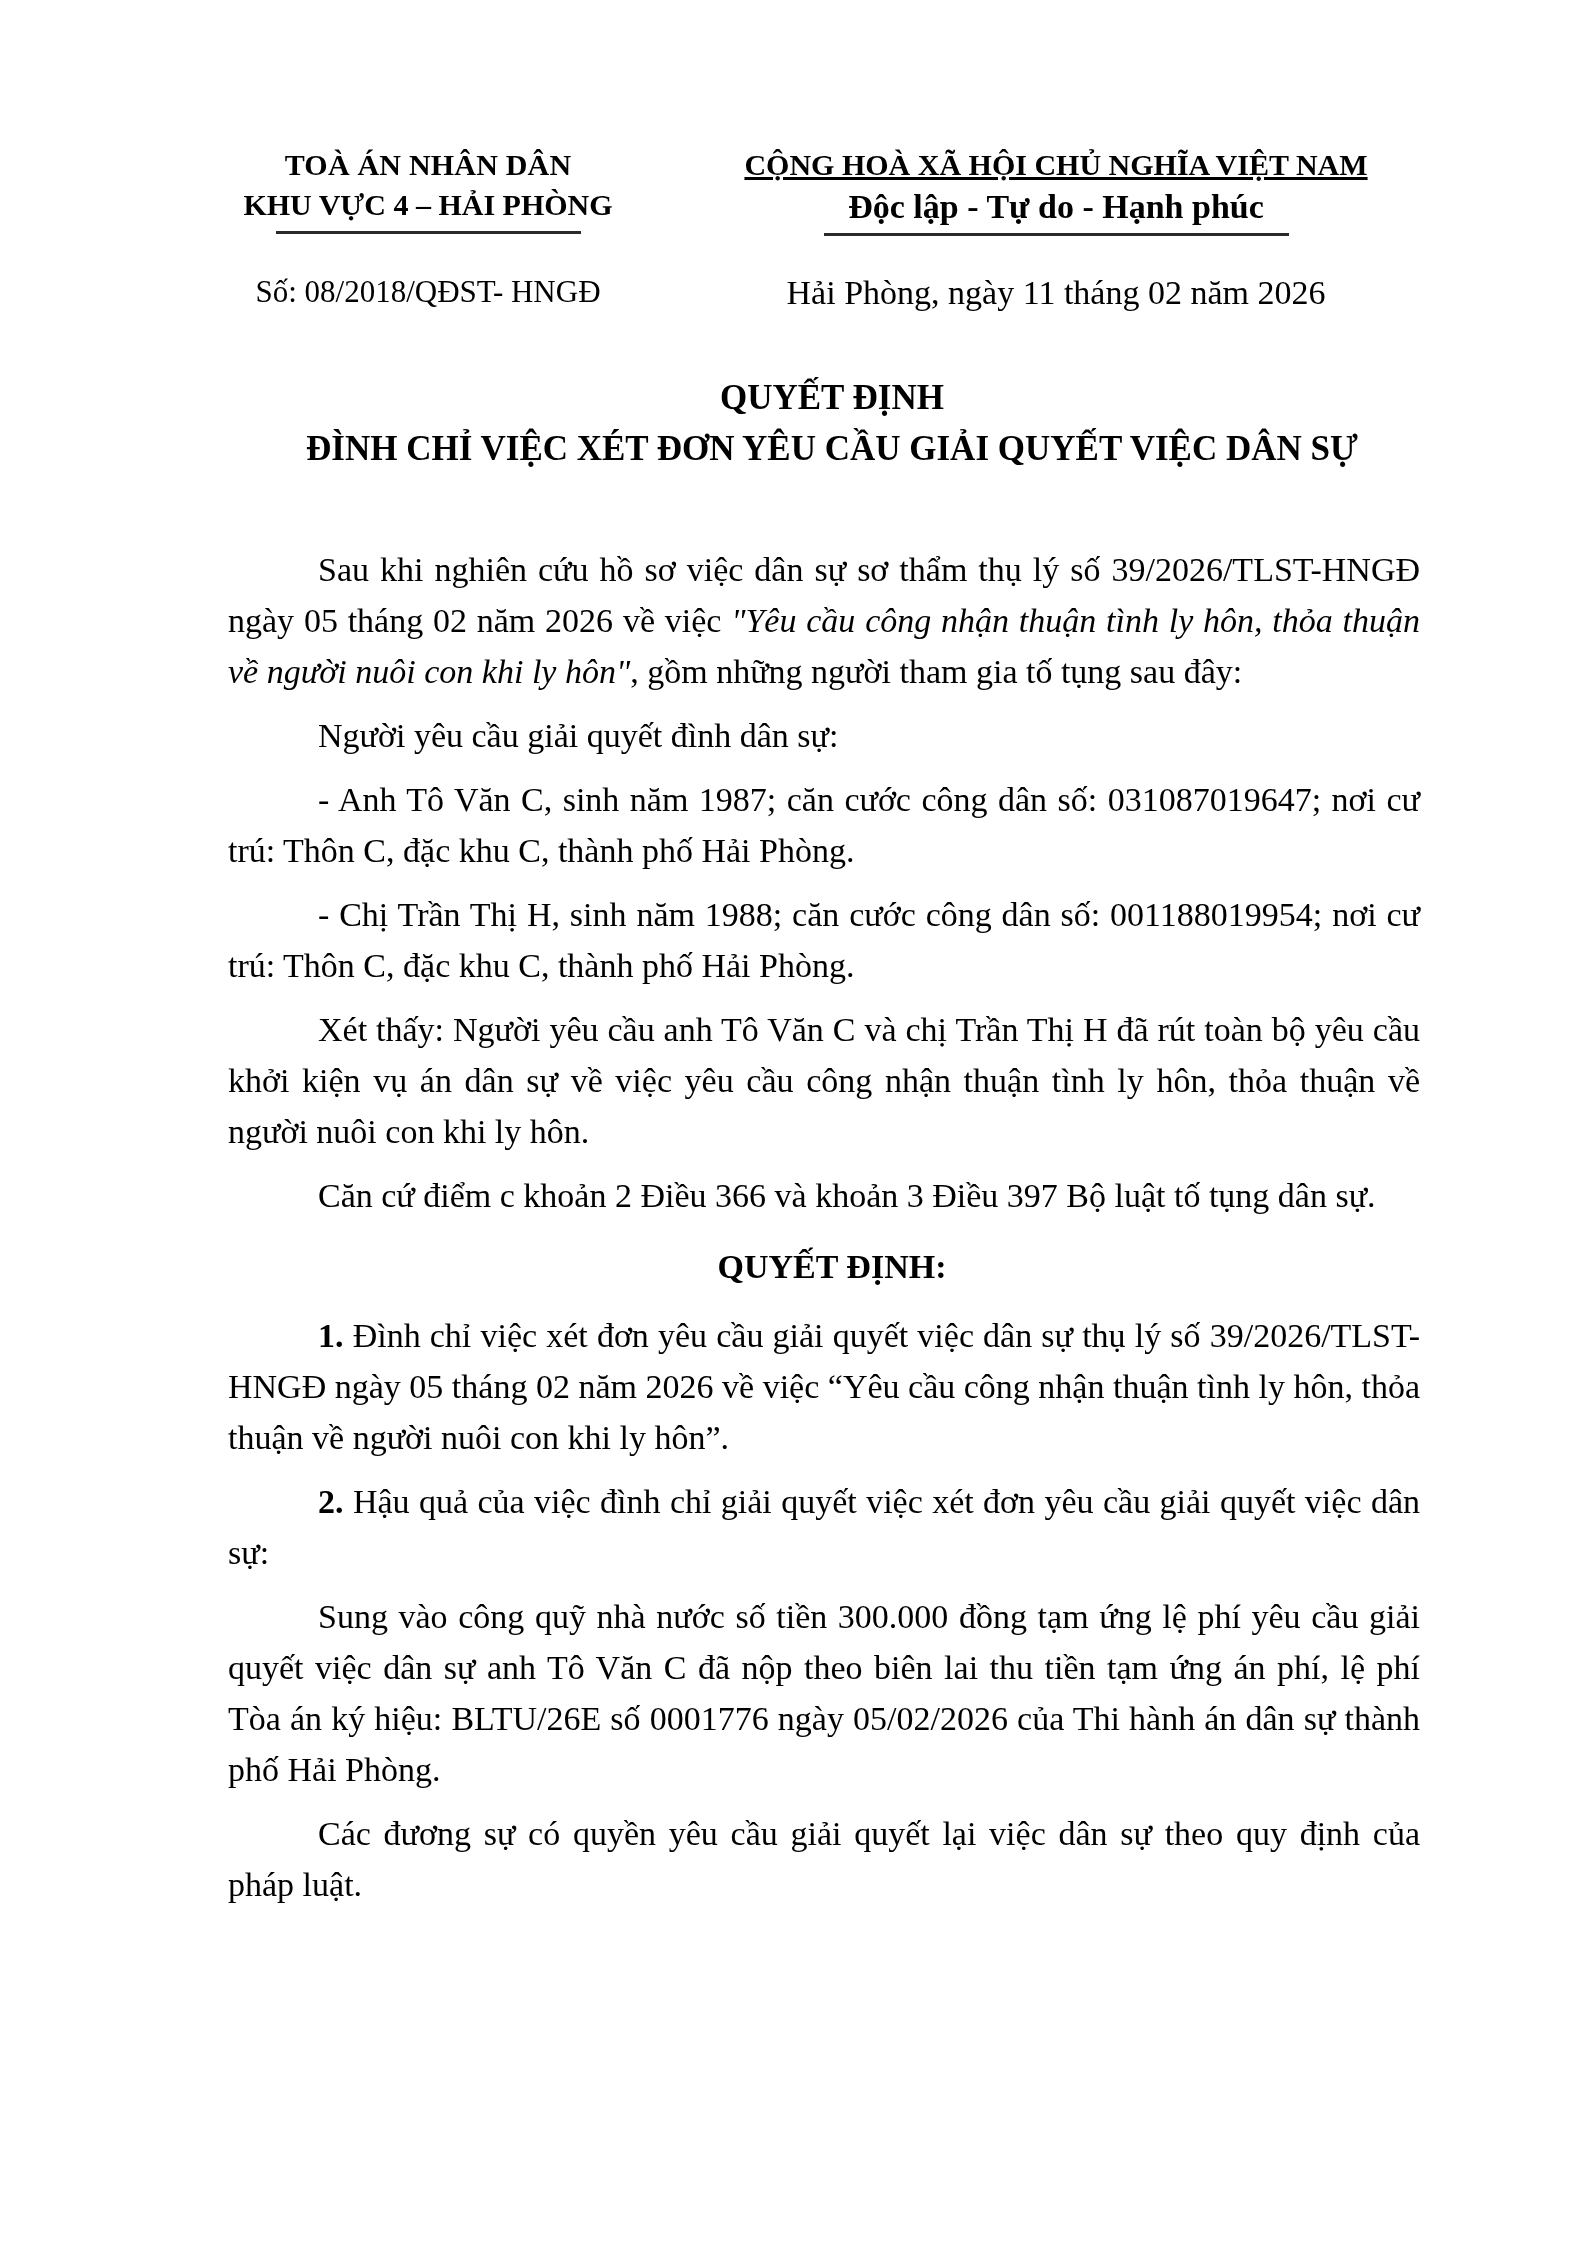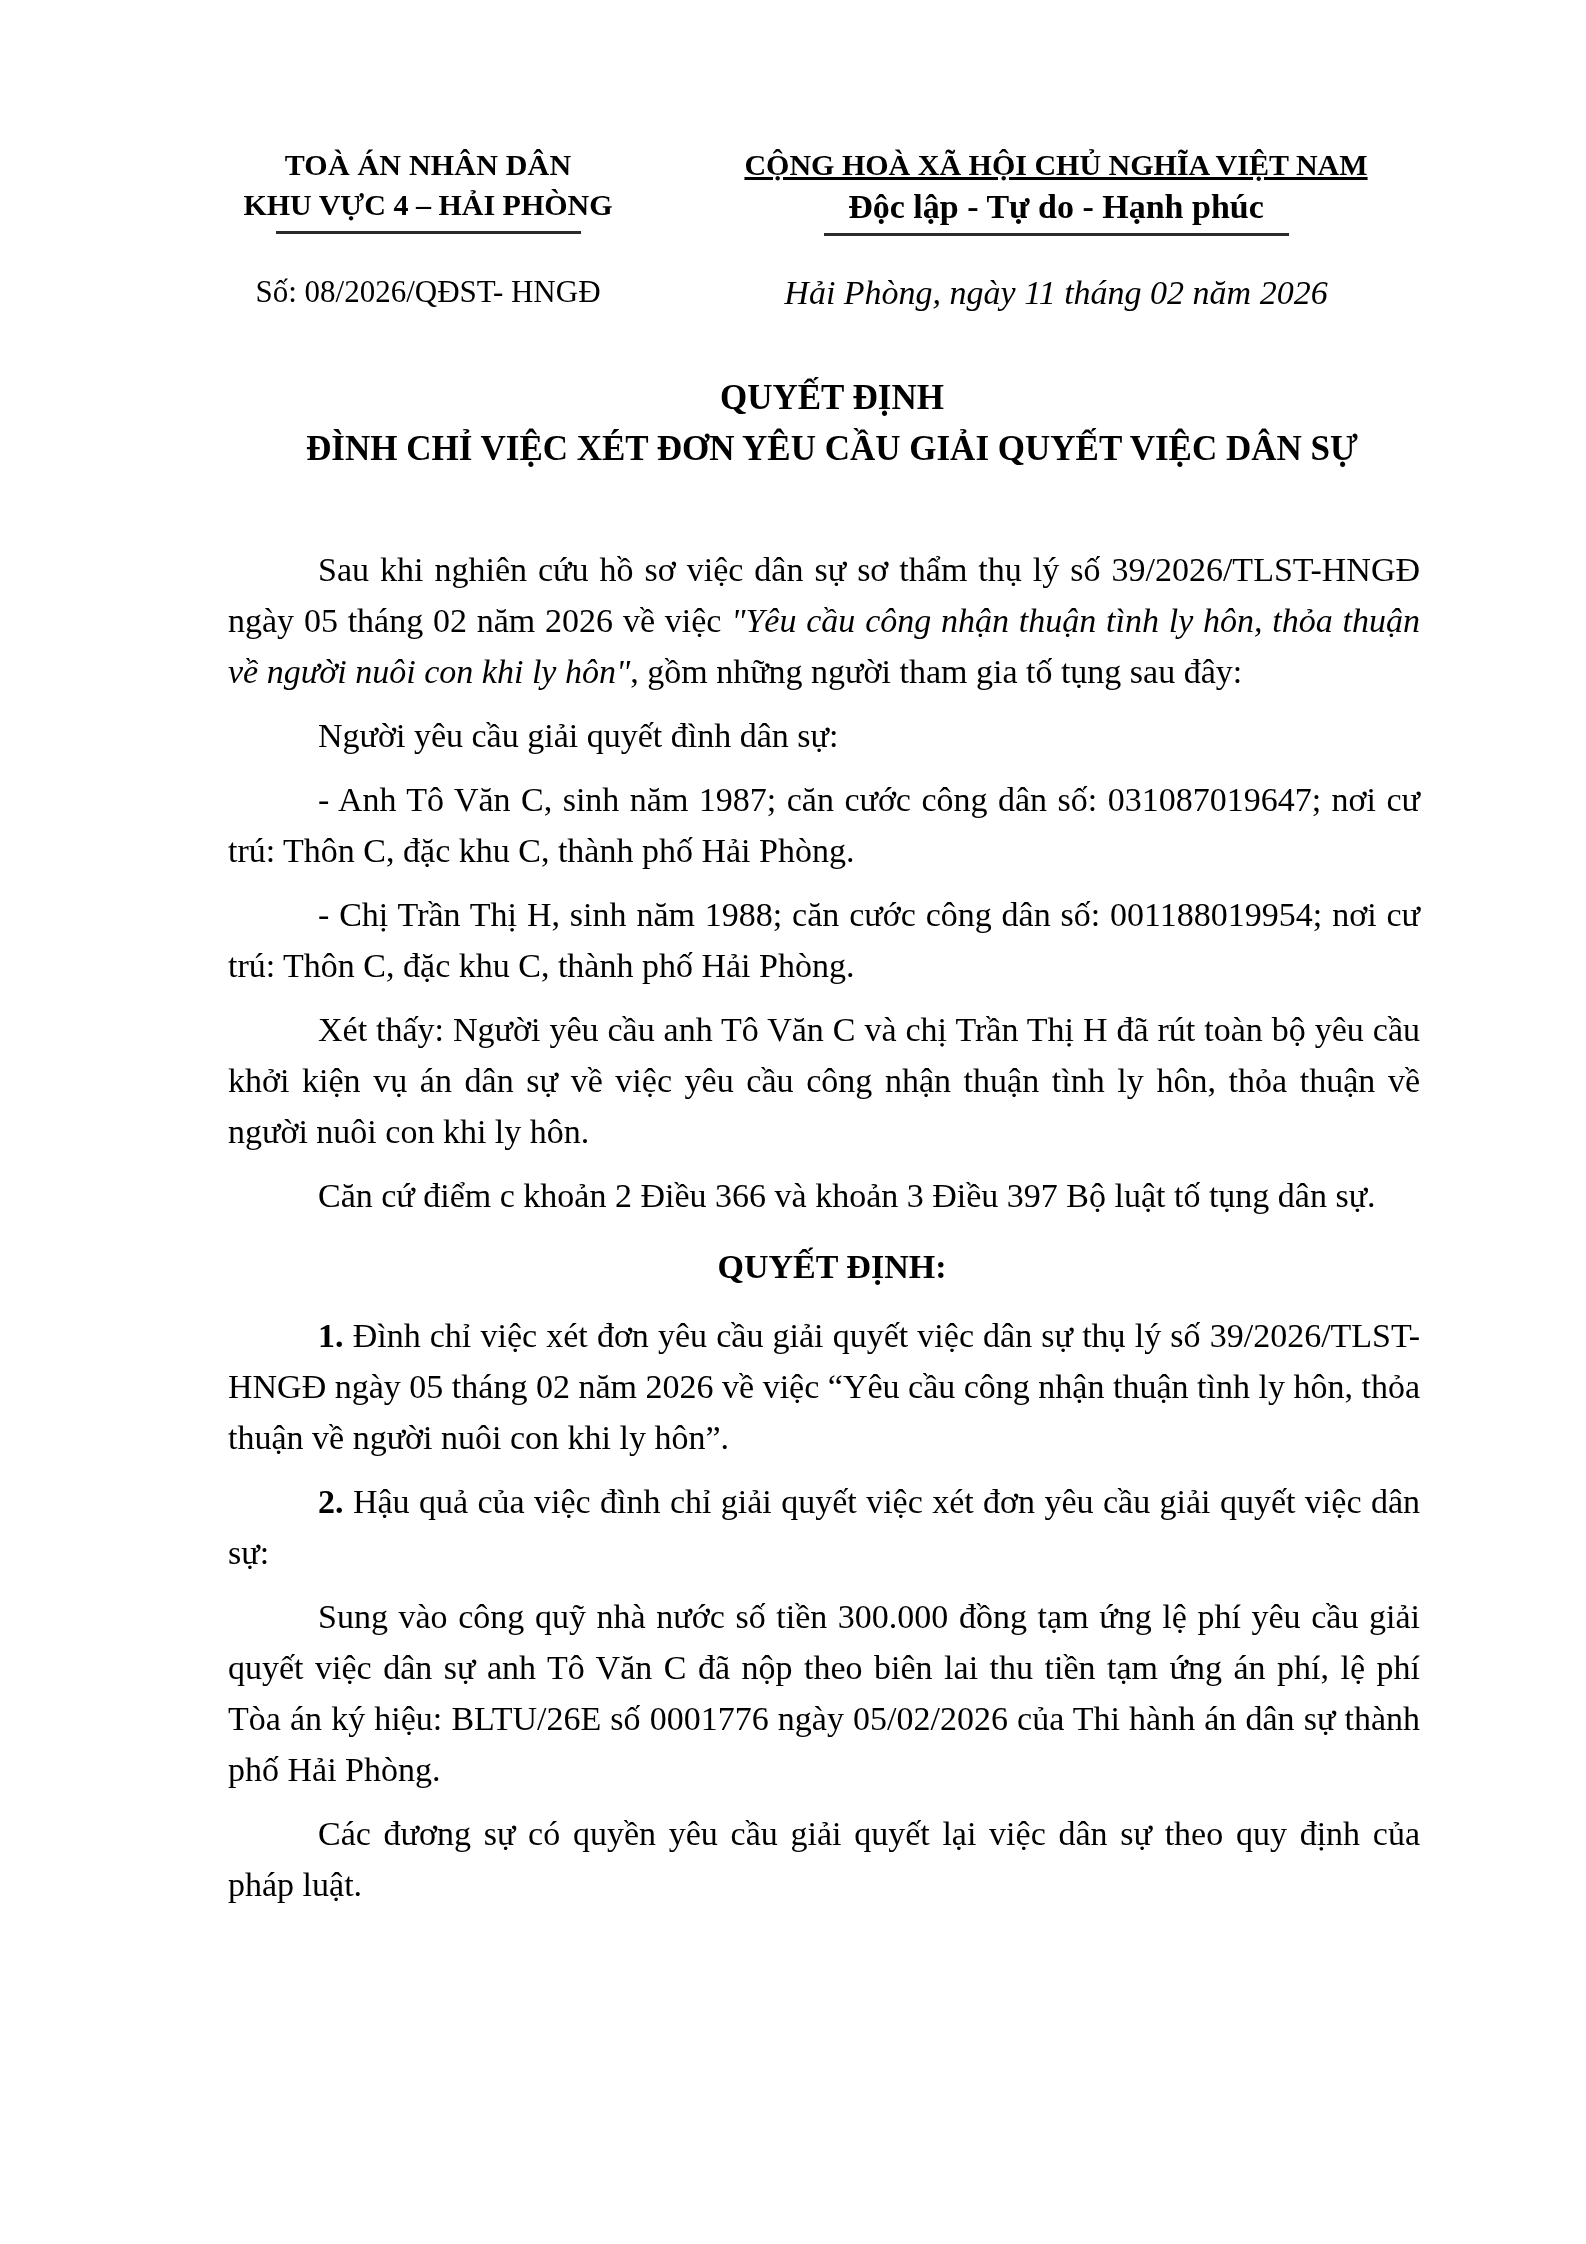--- a/index.html
+++ b/index.html
@@ -66,21 +66,20 @@
     font-weight: bold;
     font-size: 34px;
     line-height: 44px;
   }
   .rule-right {
     width: 465px;
     border-bottom: 3px solid #2b2b2b;
     margin: 4px auto 0 auto;
   }
   .date-line {
-    font-style: italic;
     font-size: 34px;
     margin-top: 38px;
     white-space: nowrap;
   }
 
   
   .title-block {
     margin-top: 60px;
     text-align: center;
   }
@@ -119,21 +118,21 @@
 <body>
 
 <div class="page">
   <div class="content">
 
     <div class="nat-header">
       <div class="header-left">
         <div class="org-line1">TOÀ ÁN NHÂN DÂN</div>
         <div class="org-line2">KHU VỰC 4 – HẢI PHÒNG</div>
         <div class="rule-left"></div>
-        <div class="doc-number">Số: 08/2026/QĐST- HNGĐ</div>
+        <div class="doc-number">Số: 08/2018/QĐST- HNGĐ</div>
       </div>
 
       <div class="header-right">
         <div class="nation-line1">CỘNG HOÀ XÃ HỘI CHỦ NGHĨA VIỆT NAM</div>
         <div class="nation-line2">Độc lập - Tự do - Hạnh phúc</div>
         <div class="rule-right"></div>
         <div class="date-line">Hải Phòng, ngày 11 tháng 02 năm 2026</div>
       </div>
     </div>
 

